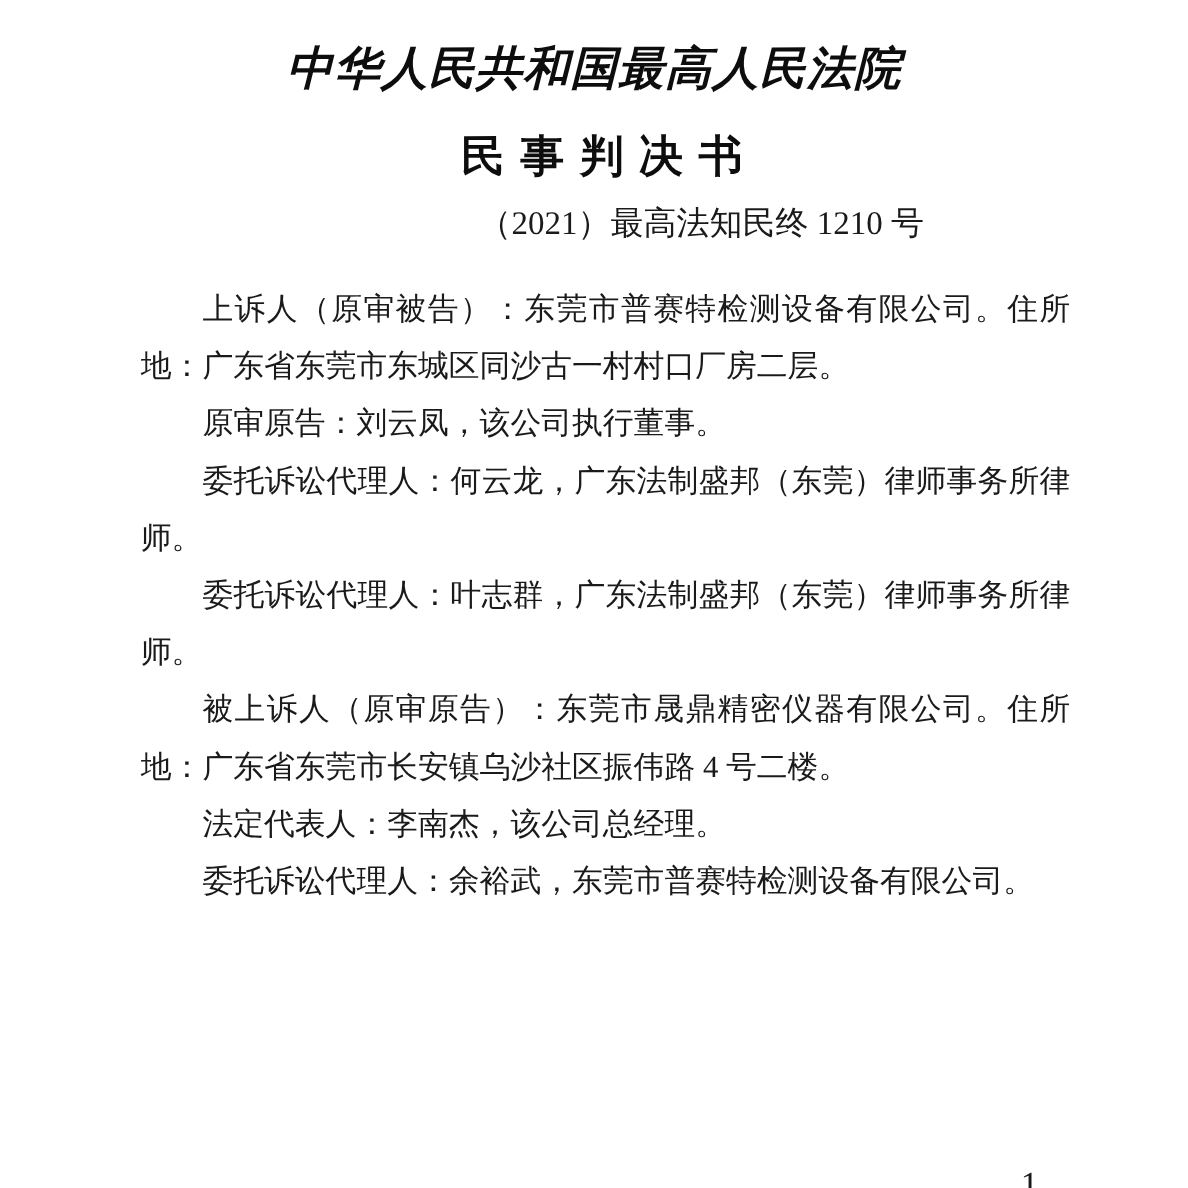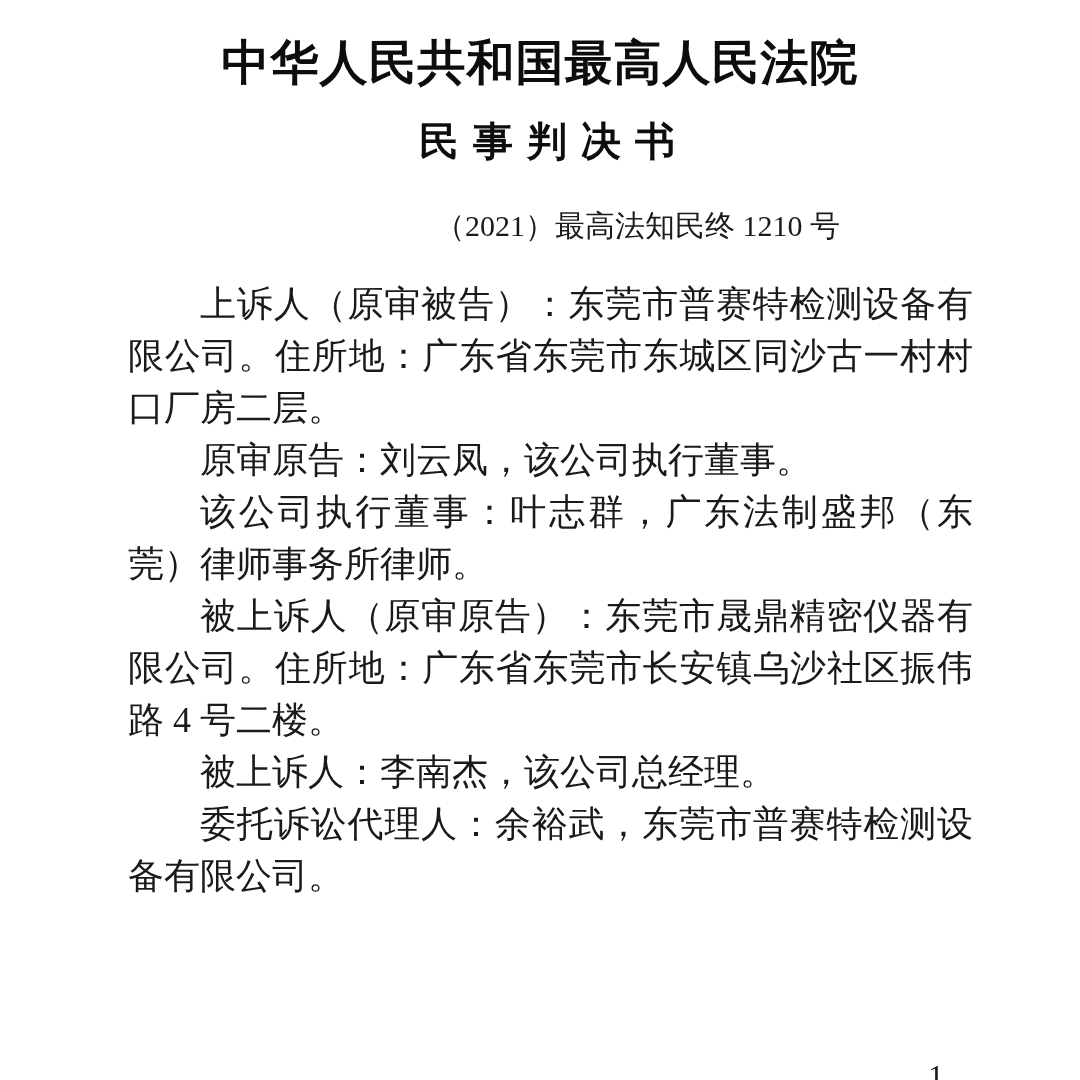--- a/index.html
+++ b/index.html
@@ -17,46 +17,47 @@
     width: 1080px;
     height: 1080px;
     box-sizing: border-box;
     font-family: "Liberation Serif", "DejaVu Serif", serif;
     color: #1a1a1a;
     background: #ffffff;
   }
   .court-name {
     margin: 40px 0 0 0;
     text-align: center;
-    font-size: 48px;
+    font-size: 42px;
     line-height: 46px;
     font-weight: bold;
     color: #0d0d0d;
     letter-spacing: 1px;
+    font-style: italic;
   }
   .doc-type {
     margin: 34px 0 0 16px;
     text-align: center;
     font-size: 40px;
     line-height: 44px;
     font-weight: bold;
     color: #0d0d0d;
     letter-spacing: 2px;
   }
   .case-number {
-    margin: 44px 240px 0 0;
+    margin: 22px 240px 0 0;
     text-align: right;
     font-size: 30px;
     line-height: 36px;
     color: #1a1a1a;
   }
   .body-text {
     margin: 34px 0 0 128px;
     width: 845px;
-    font-size: 36px;
+    font-size: 28px;
     line-height: 52px;
     text-align: justify;
     text-justify: inter-character;
     color: #1a1a1a;
   }
   .body-text p {
     margin: 0;
     padding: 0;
     text-indent: 2em;
   }
@@ -72,19 +73,20 @@
 </head>
 <body style="background: rgb(255, 255, 255);">
 
 <div class="page" style="color: rgb(26, 26, 26);">
   <h1 class="court-name">中华人民共和国最高人民法院</h1>
   <h2 class="doc-type">民 事 判 决 书</h2>
   <div class="case-number">（2021）最高法知民终 1210 号</div>
   <div class="body-text">
       <p>上诉人（原审被告）：东莞市普赛特检测设备有限公司。住所地：广东省东莞市东城区同沙古一村村口厂房二层。</p>
       <p>原审原告：刘云凤，该公司执行董事。</p>
-      <p>该公司执行董事：叶志群，广东法制盛邦（东莞）律师事务所律师。</p>
+      <p>委托诉讼代理人：何云龙，广东法制盛邦（东莞）律师事务所律师。</p>
+      <p>委托诉讼代理人：叶志群，广东法制盛邦（东莞）律师事务所律师。</p>
       <p>被上诉人（原审原告）：东莞市晟鼎精密仪器有限公司。住所地：广东省东莞市长安镇乌沙社区振伟路 4 号二楼。</p>
-      <p>被上诉人：李南杰，该公司总经理。</p>
+      <p>法定代表人：李南杰，该公司总经理。</p>
       <p>委托诉讼代理人：余裕武，东莞市普赛特检测设备有限公司。</p>
     </div>
   <div class="page-number">1</div>
 </div>
 
 </body></html>

